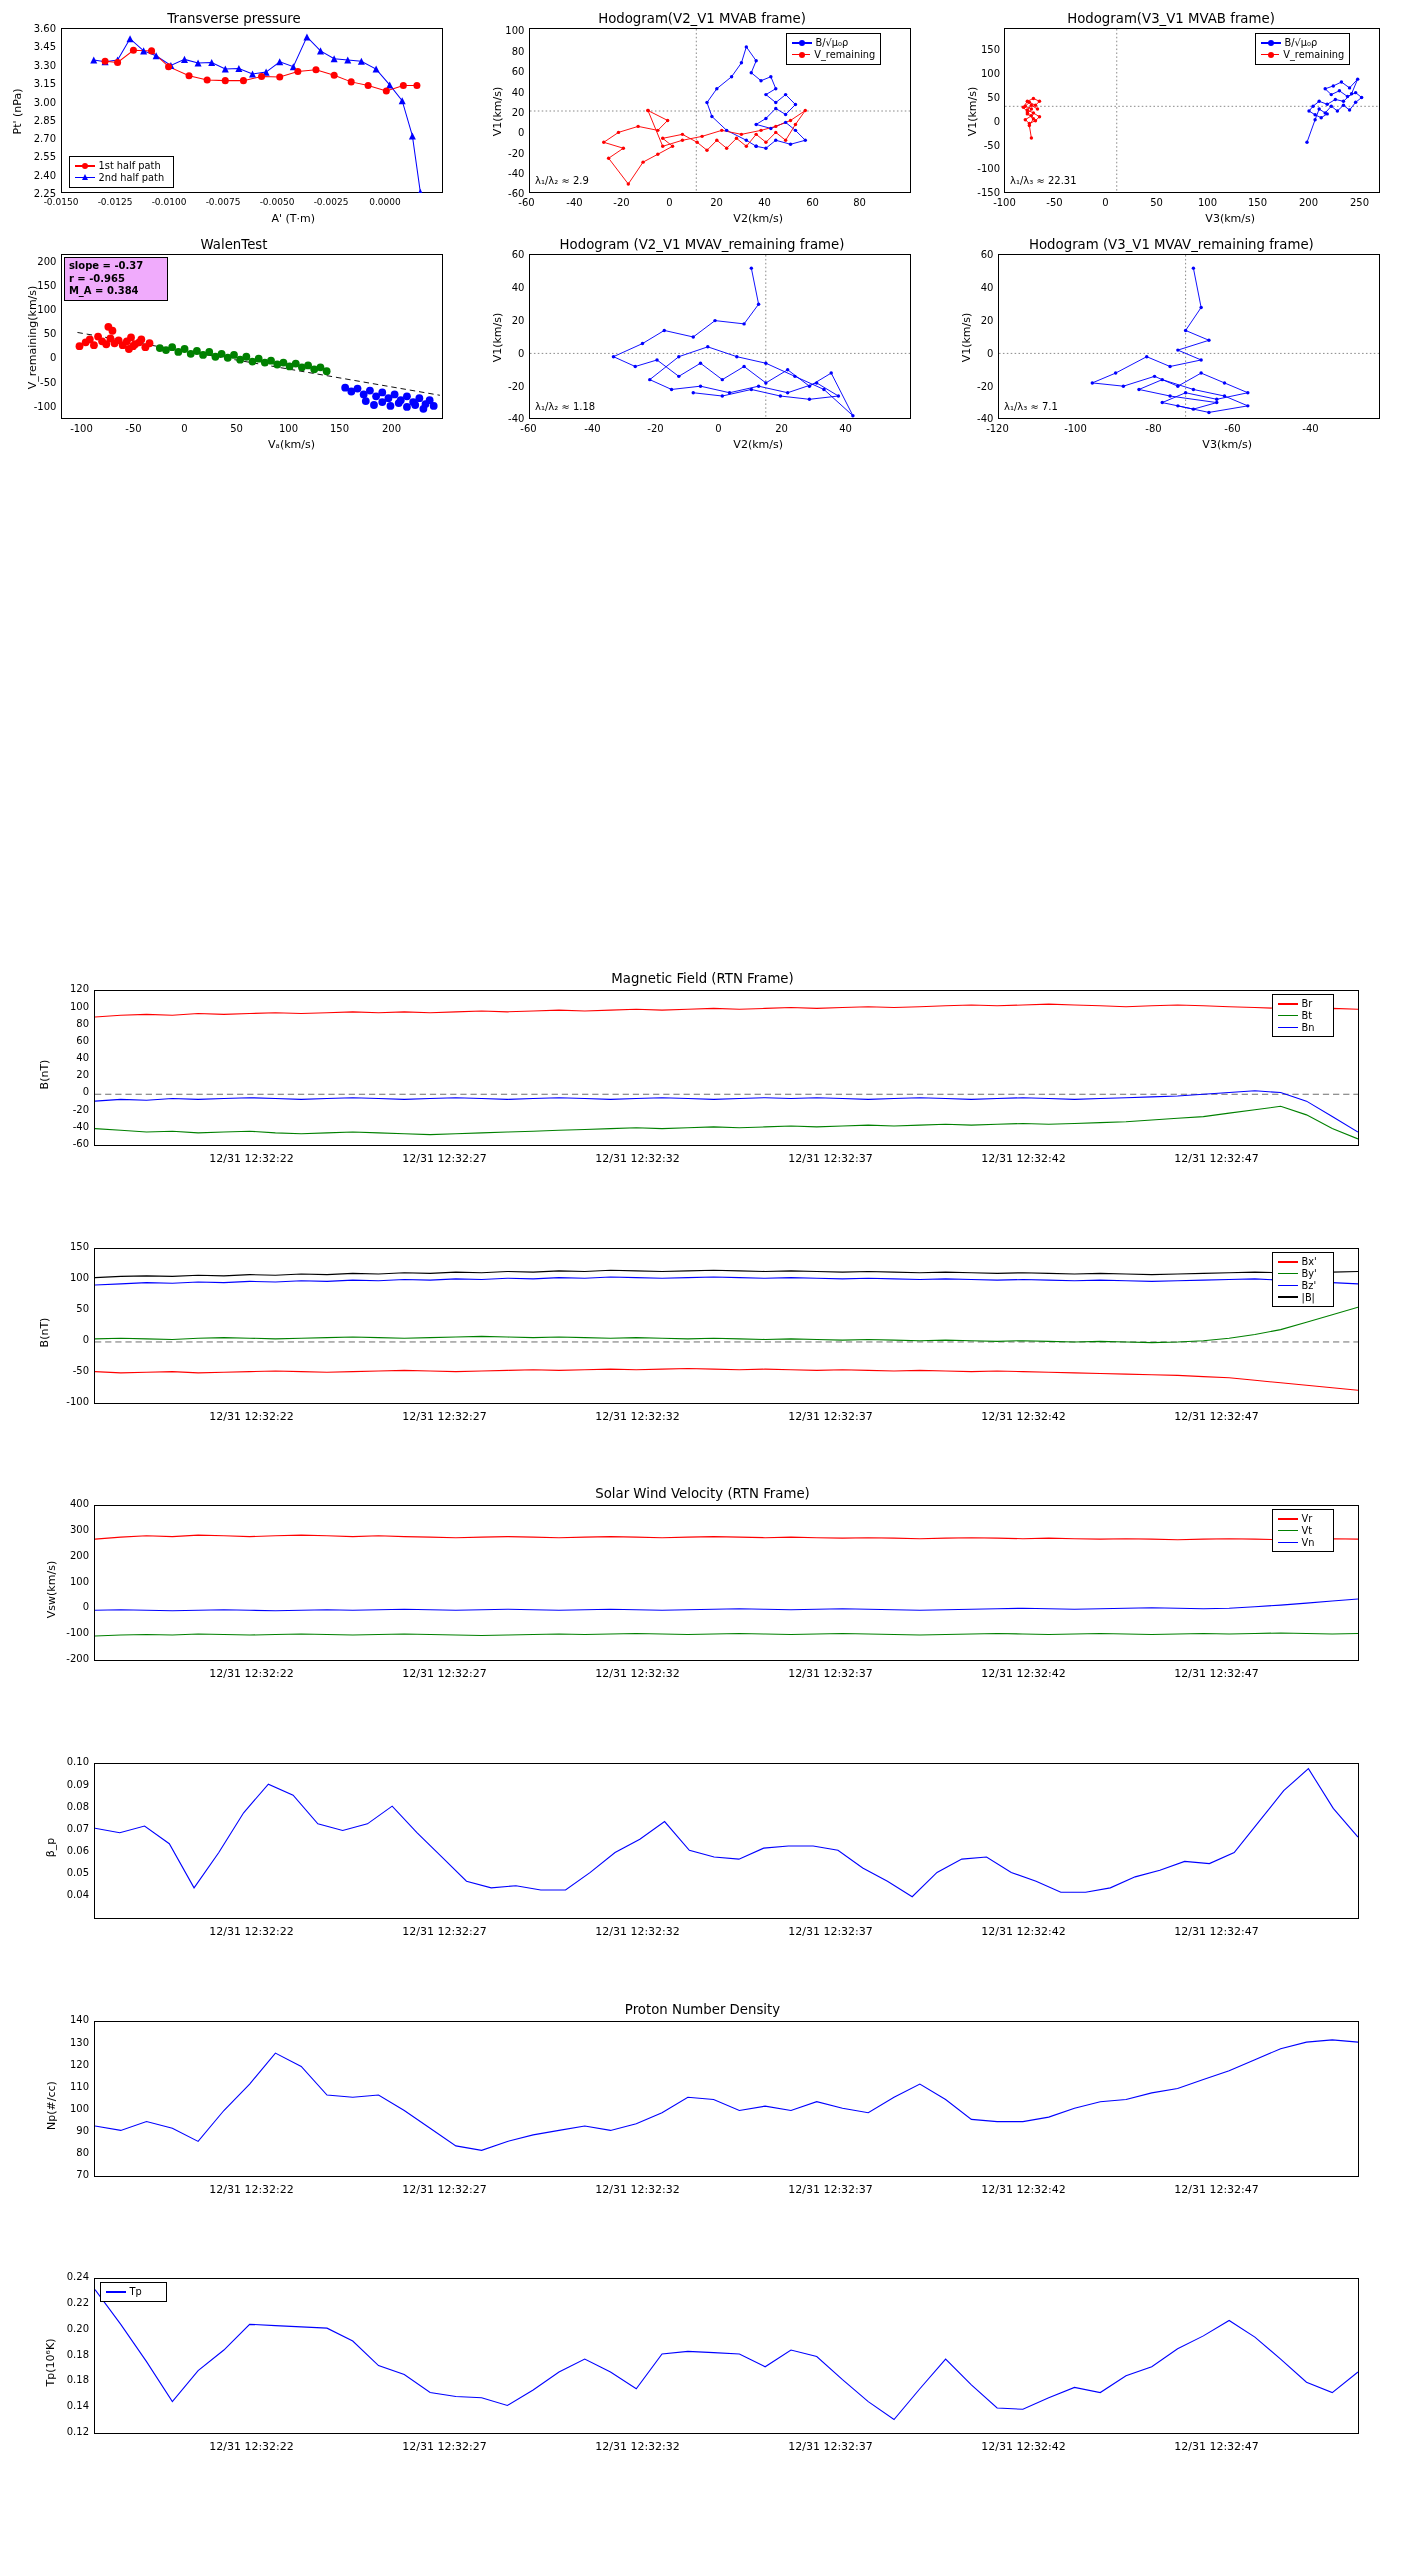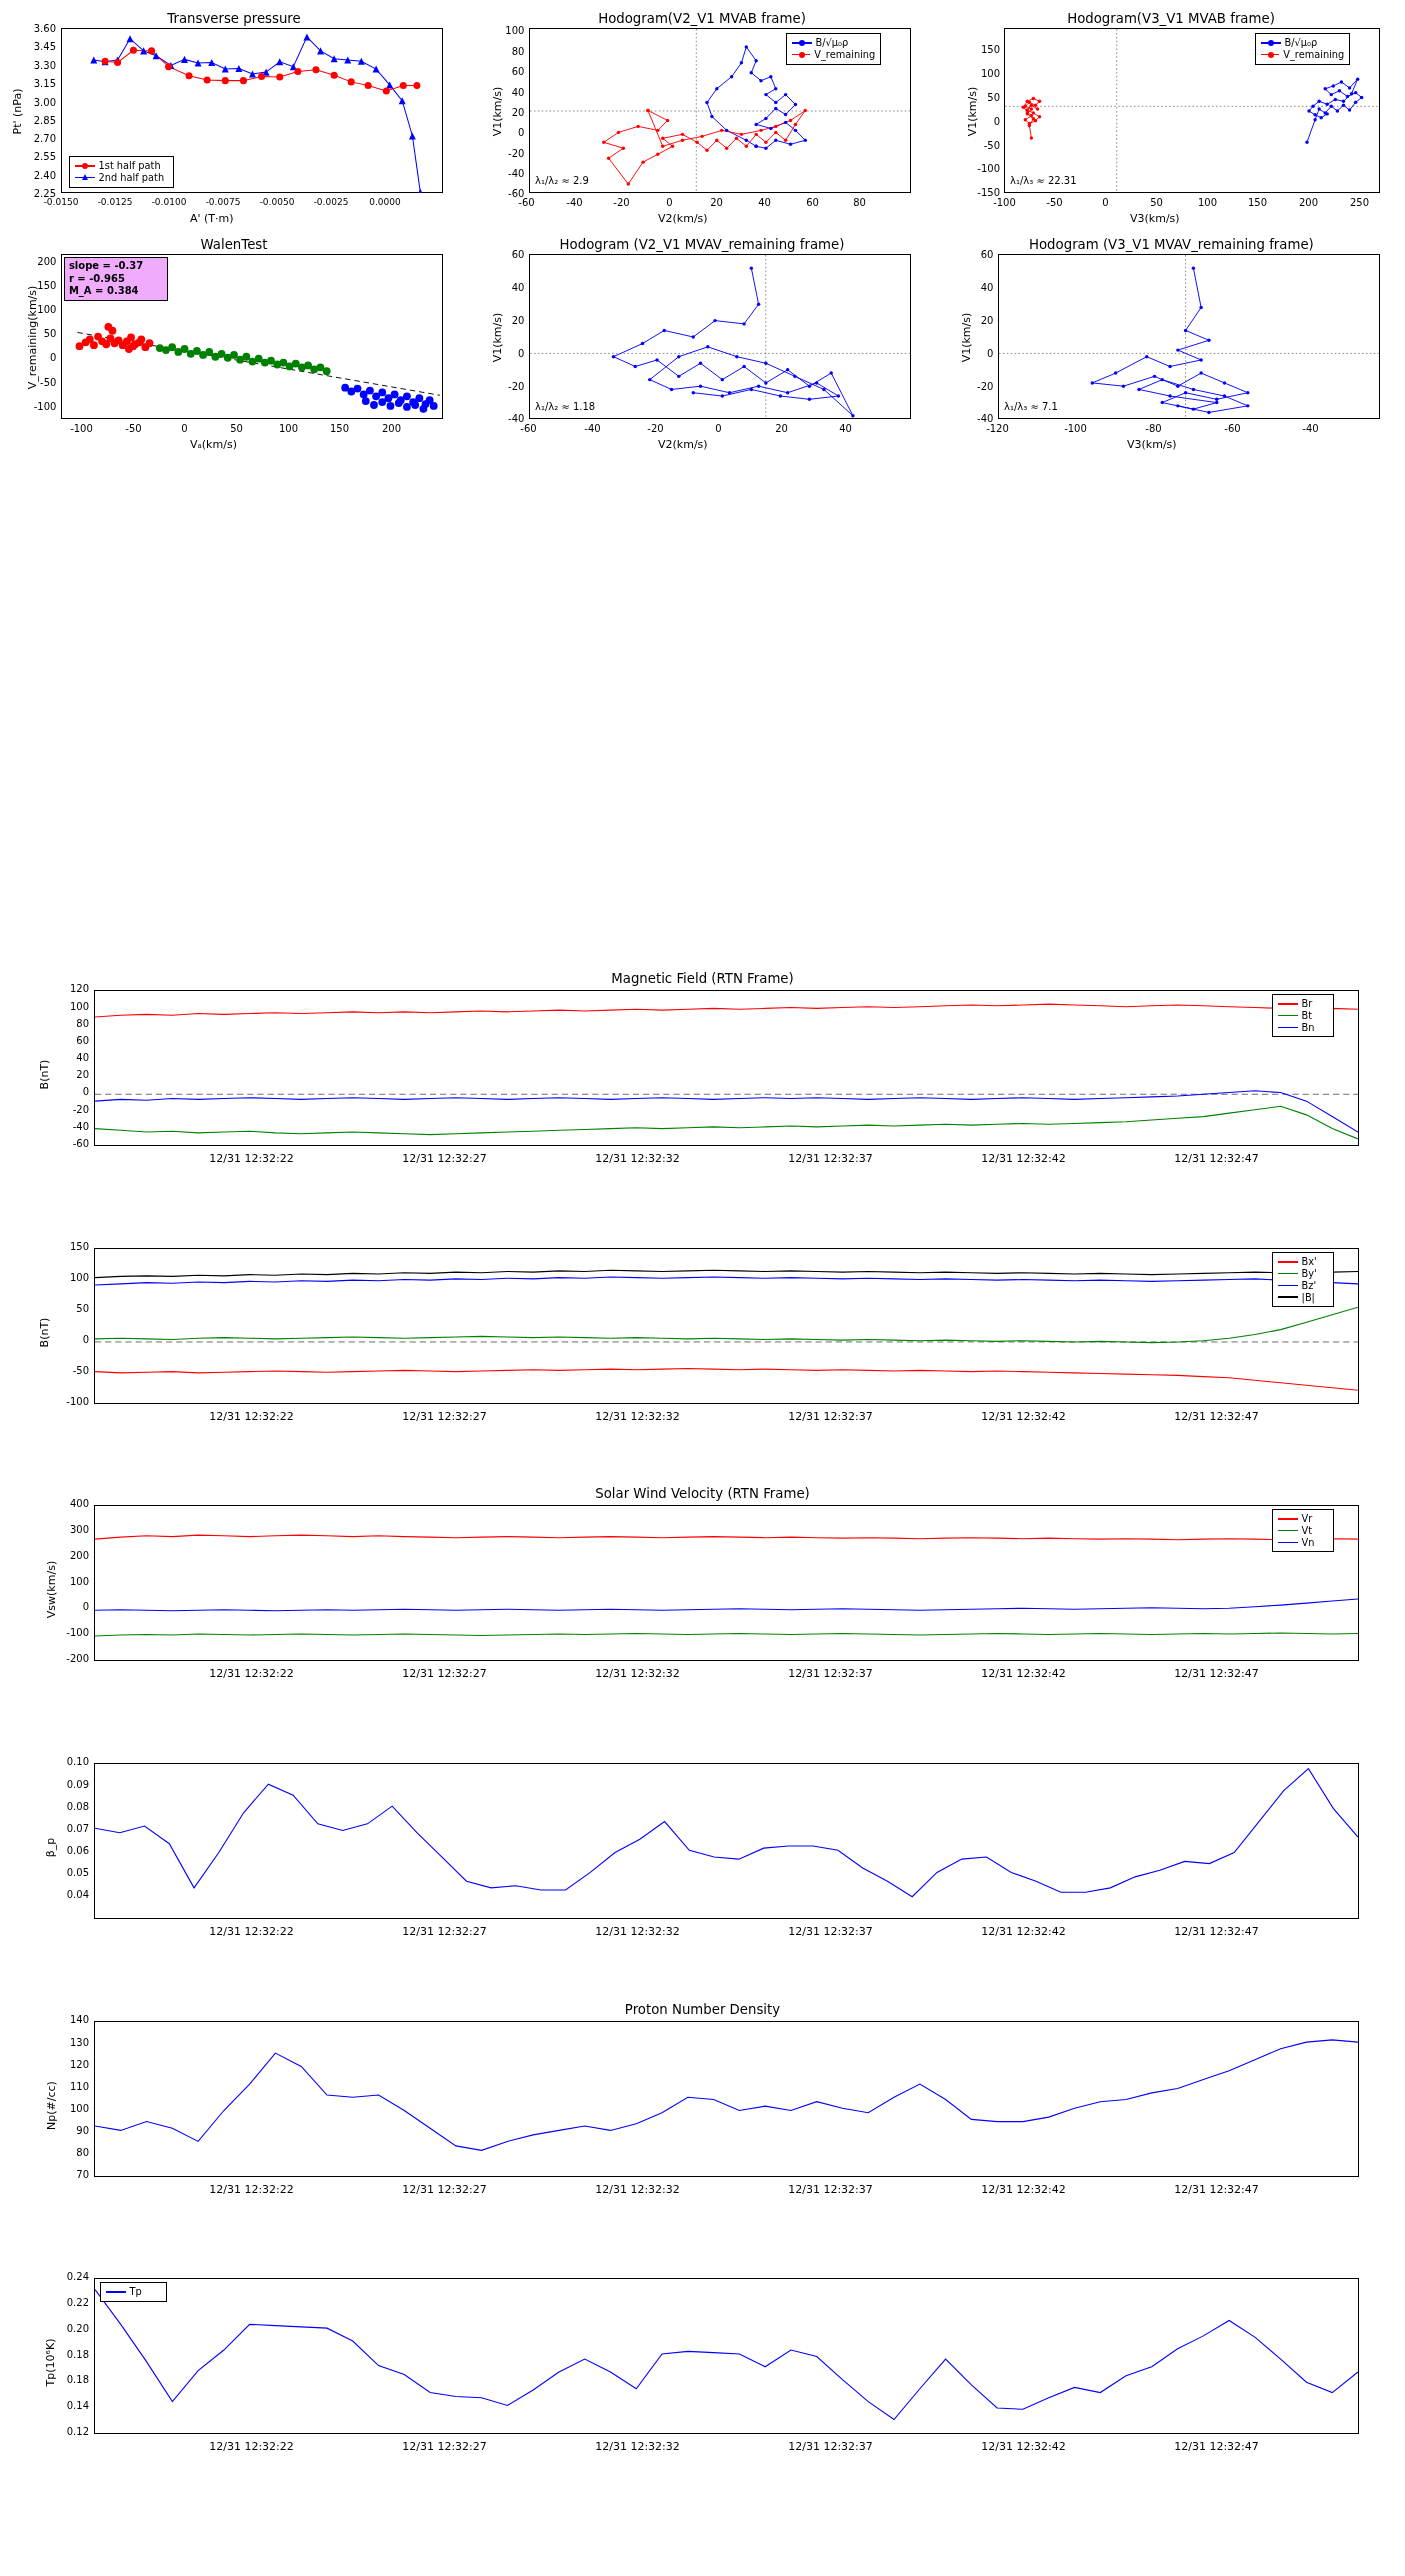--- a/index.html
+++ b/index.html
@@ -2,21 +2,21 @@
 <html style="font-size:12.5px"><head>
 <meta charset="utf-8">
 <style>
   html,body{margin:0;padding:0;background:#ffffff;}
   body{width:1405px;height:2576px;font-family:"DejaVu Sans",sans-serif;color:#000;}
   .page{position:relative;width:1405px;height:2576px;}
   .panel{position:absolute;}
   .axes{position:absolute;border:0.8px solid #000;background:#fff;box-sizing:border-box;}
   .title{position:absolute;text-align:center;font-size:13.3px;color:#000;}
   .ylabel{position:absolute;transform-origin:center center;font-size:11px;white-space:nowrap;}
-  .xlabel{position:absolute;text-align:left;font-size:11px;white-space:nowrap;}
+  .xlabel{position:absolute;text-align:right;font-size:11px;white-space:nowrap;}
   .tick{position:absolute;font-size:10px;white-space:nowrap;}
   .ytick{text-align:right;}
   .xtick{text-align:center;}
   .legend{position:absolute;border:0.8px solid #000;background:#fff;font-size:9.8px;padding:3.1px 4.7px;box-sizing:border-box;}
   .legend .row{display:flex;align-items:center;gap:3.9px;height:11.7px;}
   .legend .swatch{display:inline-block;width:20px;height:1.6px;position:relative;}
   .legend .mk{position:absolute;left:7px;top:-2.3px;width:6.2px;height:6.2px;border-radius:50%;}
   .legend .mktri{position:absolute;left:7px;top:-3.1px;width:0;height:0;border-left:3.1px solid transparent;border-right:3.1px solid transparent;}
   .annot{position:absolute;font-size:10px;}
   .boxannot{position:absolute;border:0.8px solid #000;background:#f0abfc;font-size:10px;line-height:1.25;padding:2.3px 3.9px;font-weight:bold;}

